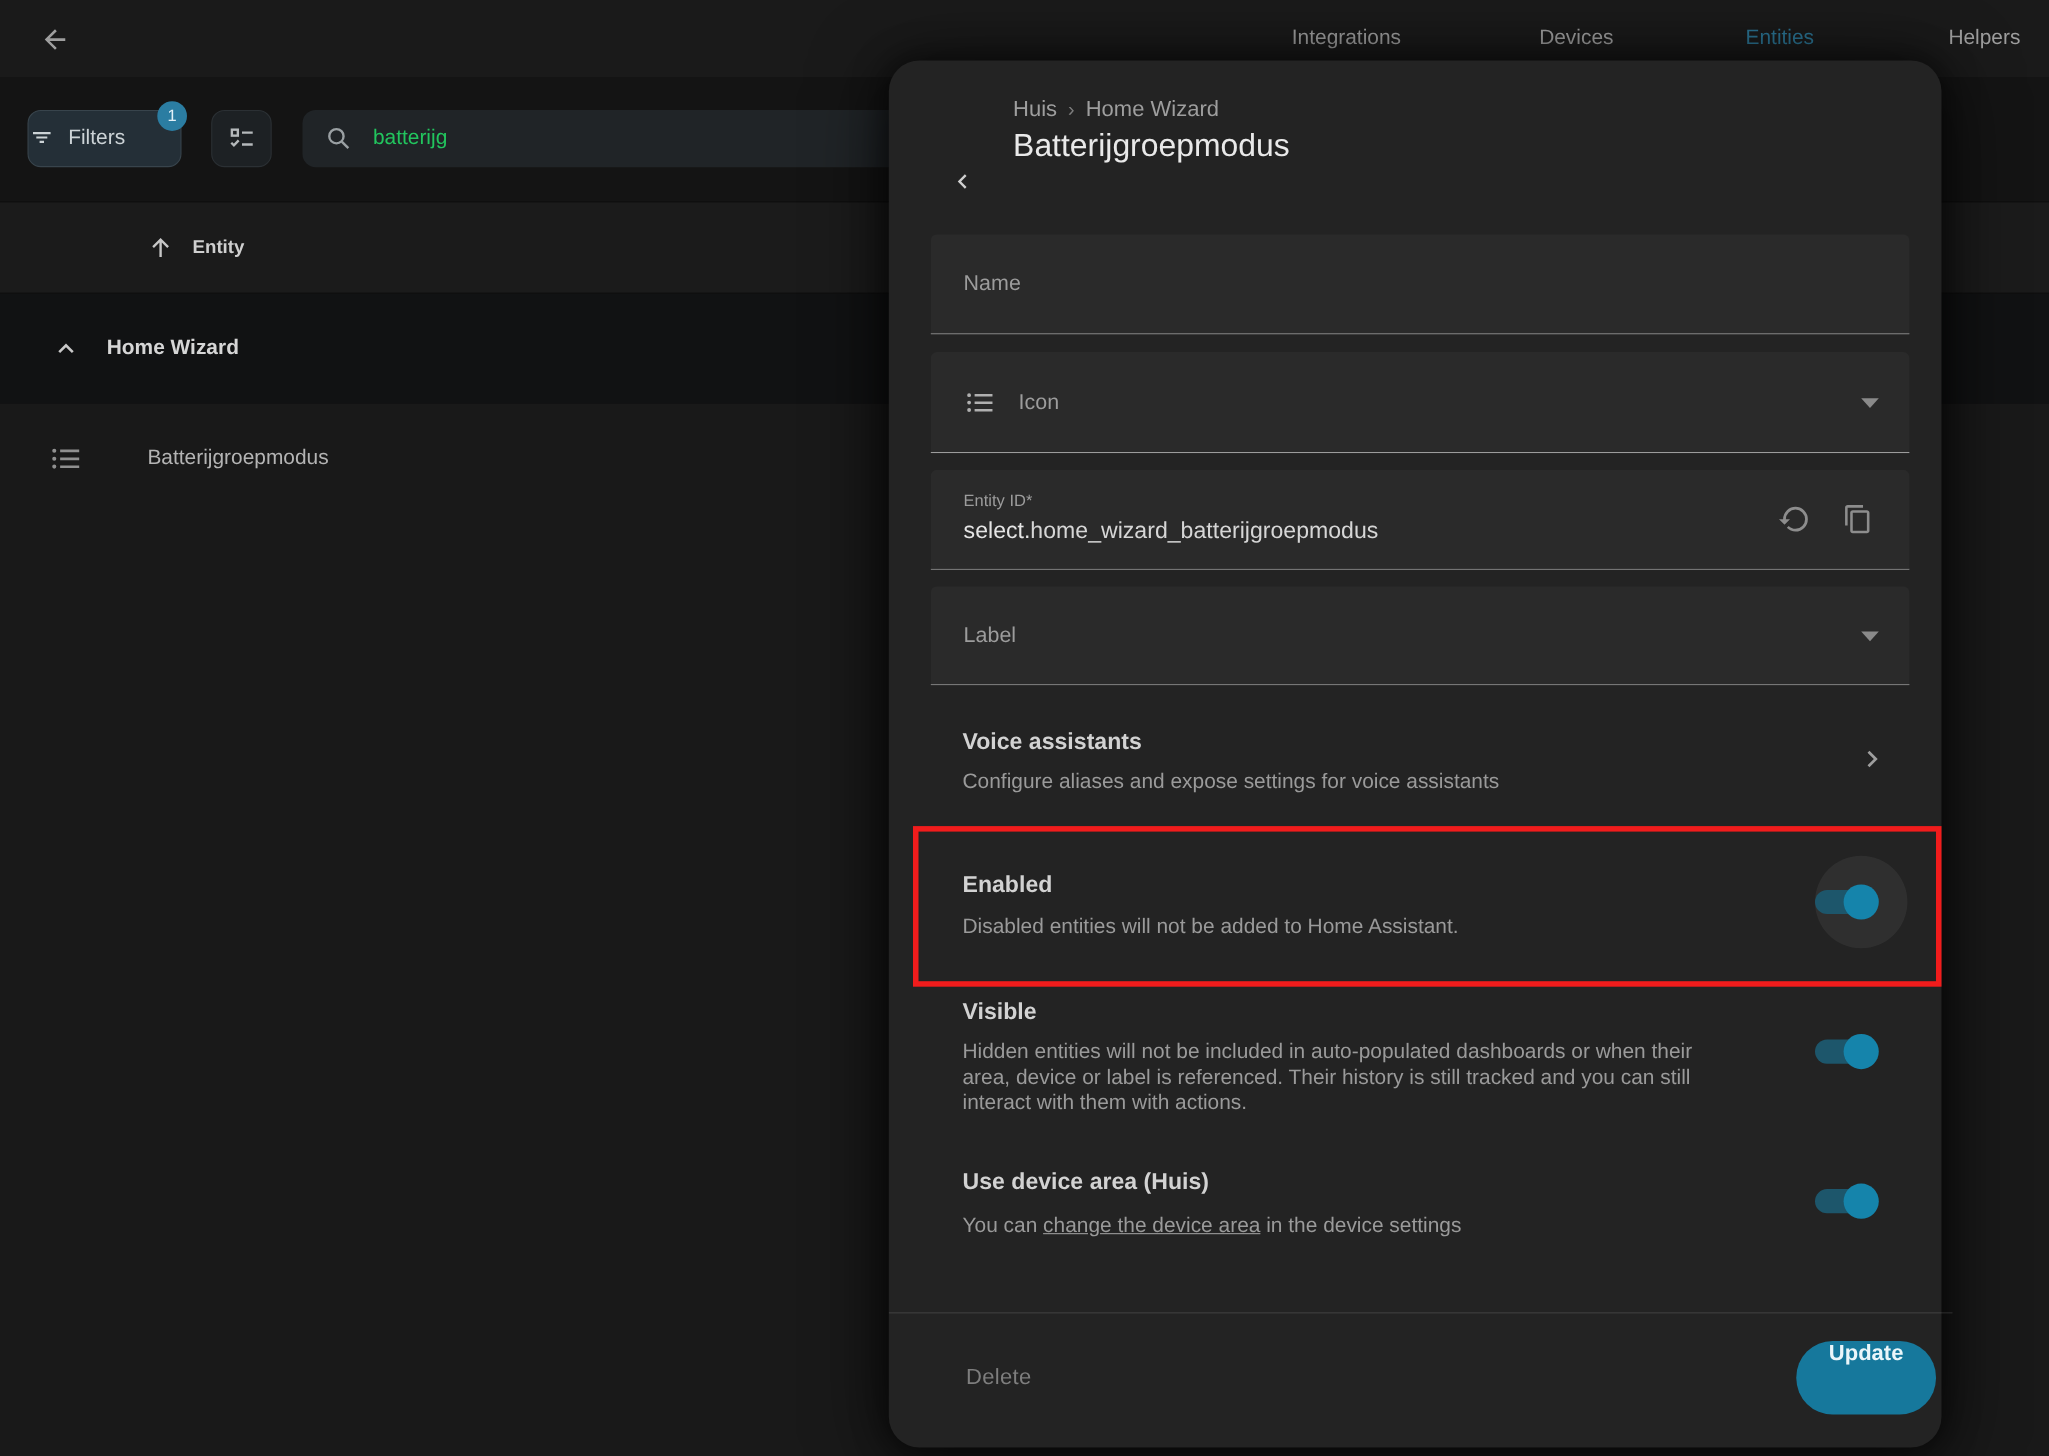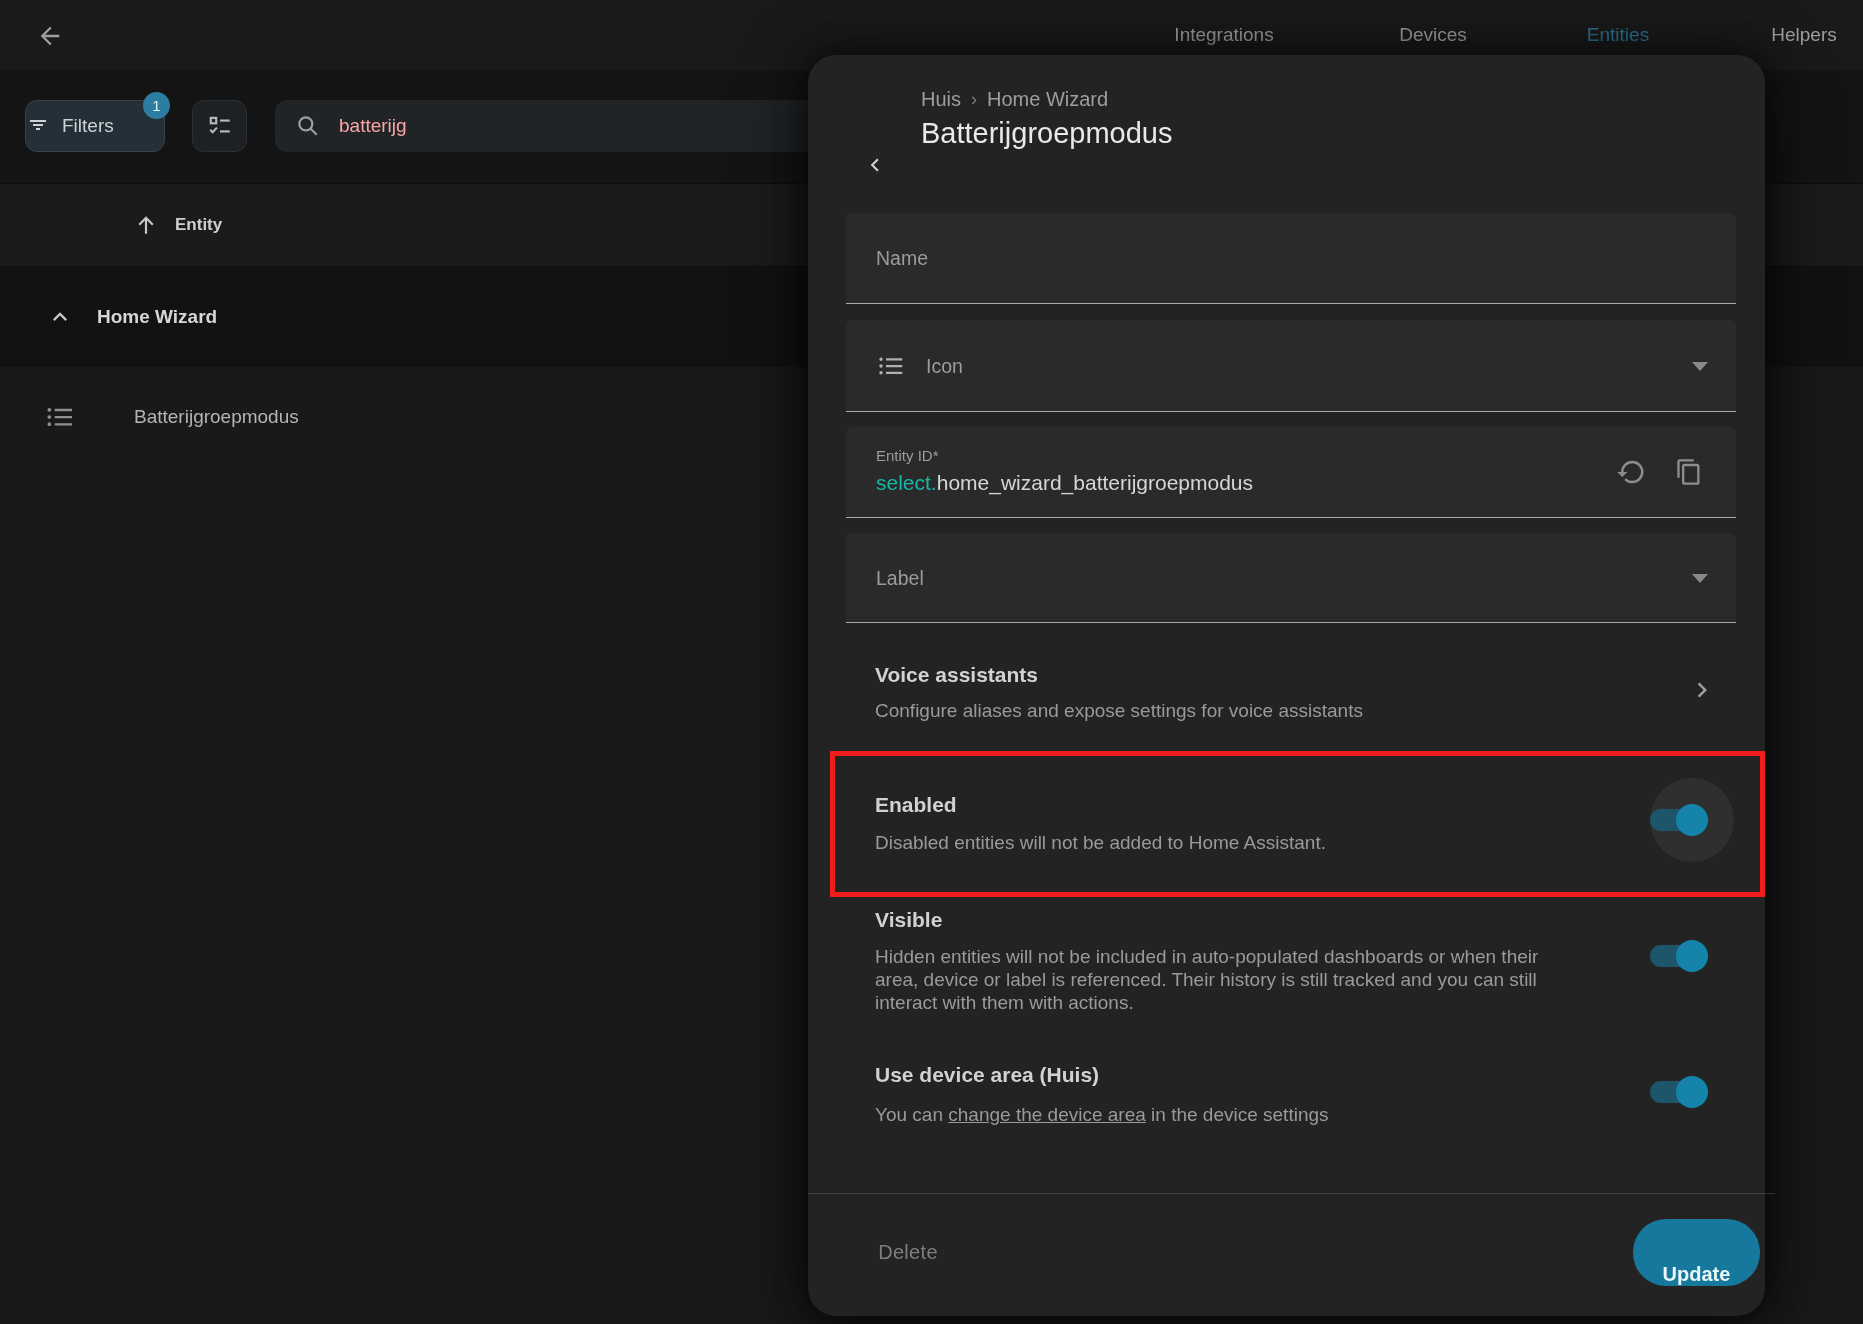--- a/index.html
+++ b/index.html
@@ -34,21 +34,21 @@
   .sq-btn {
     left:192px; top:30px; width:55px; height:52px; border-radius:12px;
     background:#1d2124; border:1px solid #2b3034; box-sizing:border-box;
     display:flex; align-items:center; justify-content:center; color:#b5b9bb; cursor:pointer;
   }
   .searchbox {
     left:275px; top:30px; width:560px; height:52px; border-radius:12px;
     background:#202427; display:flex; align-items:center; color:#9aa0a3;
   }
   .searchbox .mag { margin-left:20px; }
-  .search-text { margin-left:18px; font-size:19px; color:#fca5a5; }
+  .search-text { margin-left:18px; font-size:19px; color:#22c55e; }
 
   
   .thead { left:0; top:183px; width:1863px; height:84px; background:#1b1b1b;
     border-top:1px solid #0d0d0d; border-bottom:1px solid #0d0d0d; box-sizing:border-box;
     display:flex; align-items:center; }
   .sort-arrow { position:absolute; left:133px; color:#c7c7c7; display:flex; cursor:pointer; }
   .thead-label { position:absolute; left:175px; font-size:17px; font-weight:bold; color:#cfcfcf; }
   .grouprow { left:0; top:267px; width:1863px; height:100px; background:#111213;
     display:flex; align-items:center; cursor:pointer; }
   .grouprow .chev { position:absolute; left:46px; color:#c9c9c9; display:flex; }
@@ -78,21 +78,21 @@
   .field.select { cursor:pointer; }
   .f-label { position:absolute; left:30px; top:50%; transform:translateY(-50%);
     font-size:19.5px; color:#9c9c9c; }
   .f-caret { position:absolute; right:28px; top:50%; margin-top:-4px;
     width:0; height:0; border-left:8px solid transparent; border-right:8px solid transparent;
     border-top:9px solid #8a8a8a; }
   .f-lefticon { position:absolute; left:30px; top:50%; transform:translateY(-50%);
     color:#b0b0b0; display:flex; }
   .eid-label { position:absolute; left:30px; top:20px; font-size:15px; color:#9c9c9c; }
   .eid-value { position:absolute; left:30px; top:44px; font-size:21px; color:#d6d6d6; }
-  .eid-value .pre { color:#14b8a6; }
+  .eid-value .pre { color:#e5e5e5; }
   .icon-btn { position:absolute; top:50%; transform:translateY(-50%);
     width:42px; height:42px; color:#8d8d8d; display:flex; align-items:center; justify-content:center;
     cursor:pointer; }
 
   .row-title { font-size:21px; font-weight:bold; color:#d2d2d2; position:absolute; left:67px; }
   .row-desc  { font-size:19px; color:#9a9a9a; position:absolute; left:67px; line-height:23px;
     white-space:pre-line; }
   .row-chev { position:absolute; right:48px; color:#9e9e9e; display:flex; cursor:pointer; }
   .ulink { text-decoration:underline; cursor:pointer; }
 
@@ -106,21 +106,21 @@
     background:#1584ab; }
 
   .red-box { left:22px; top:696px; width:935px; height:146px;
     border:5px solid #f11c1c; box-sizing:border-box; z-index:5; }
 
   .footer-divider { left:0px; top:1138px; width:967px; height:1px; background:rgba(255,255,255,.13); }
   .delete-btn { left:45px; top:1172px; width:110px; height:50px; color:#7e7e7e; font-size:20px;
     display:flex; align-items:center; justify-content:center; cursor:pointer; letter-spacing:.3px; }
   .update-btn { left:825px; top:1164px; width:127px; height:67px; border-radius:33px;
     background:#16789c; color:#eaf6fa; font-size:20px; font-weight:bold;
-    display:flex; align-items:flex-end; justify-content:center; cursor:pointer; }
+    display:flex; align-items:flex-start; justify-content:center; cursor:pointer; }
 
   svg { display:block; }
 </style>
 </head>
 <body>
 
 <div class="abs topbar">
   <div class="abs back-btn">
     <span>
       <svg width="28" height="28" viewBox="0 0 24 24" fill="currentColor">

